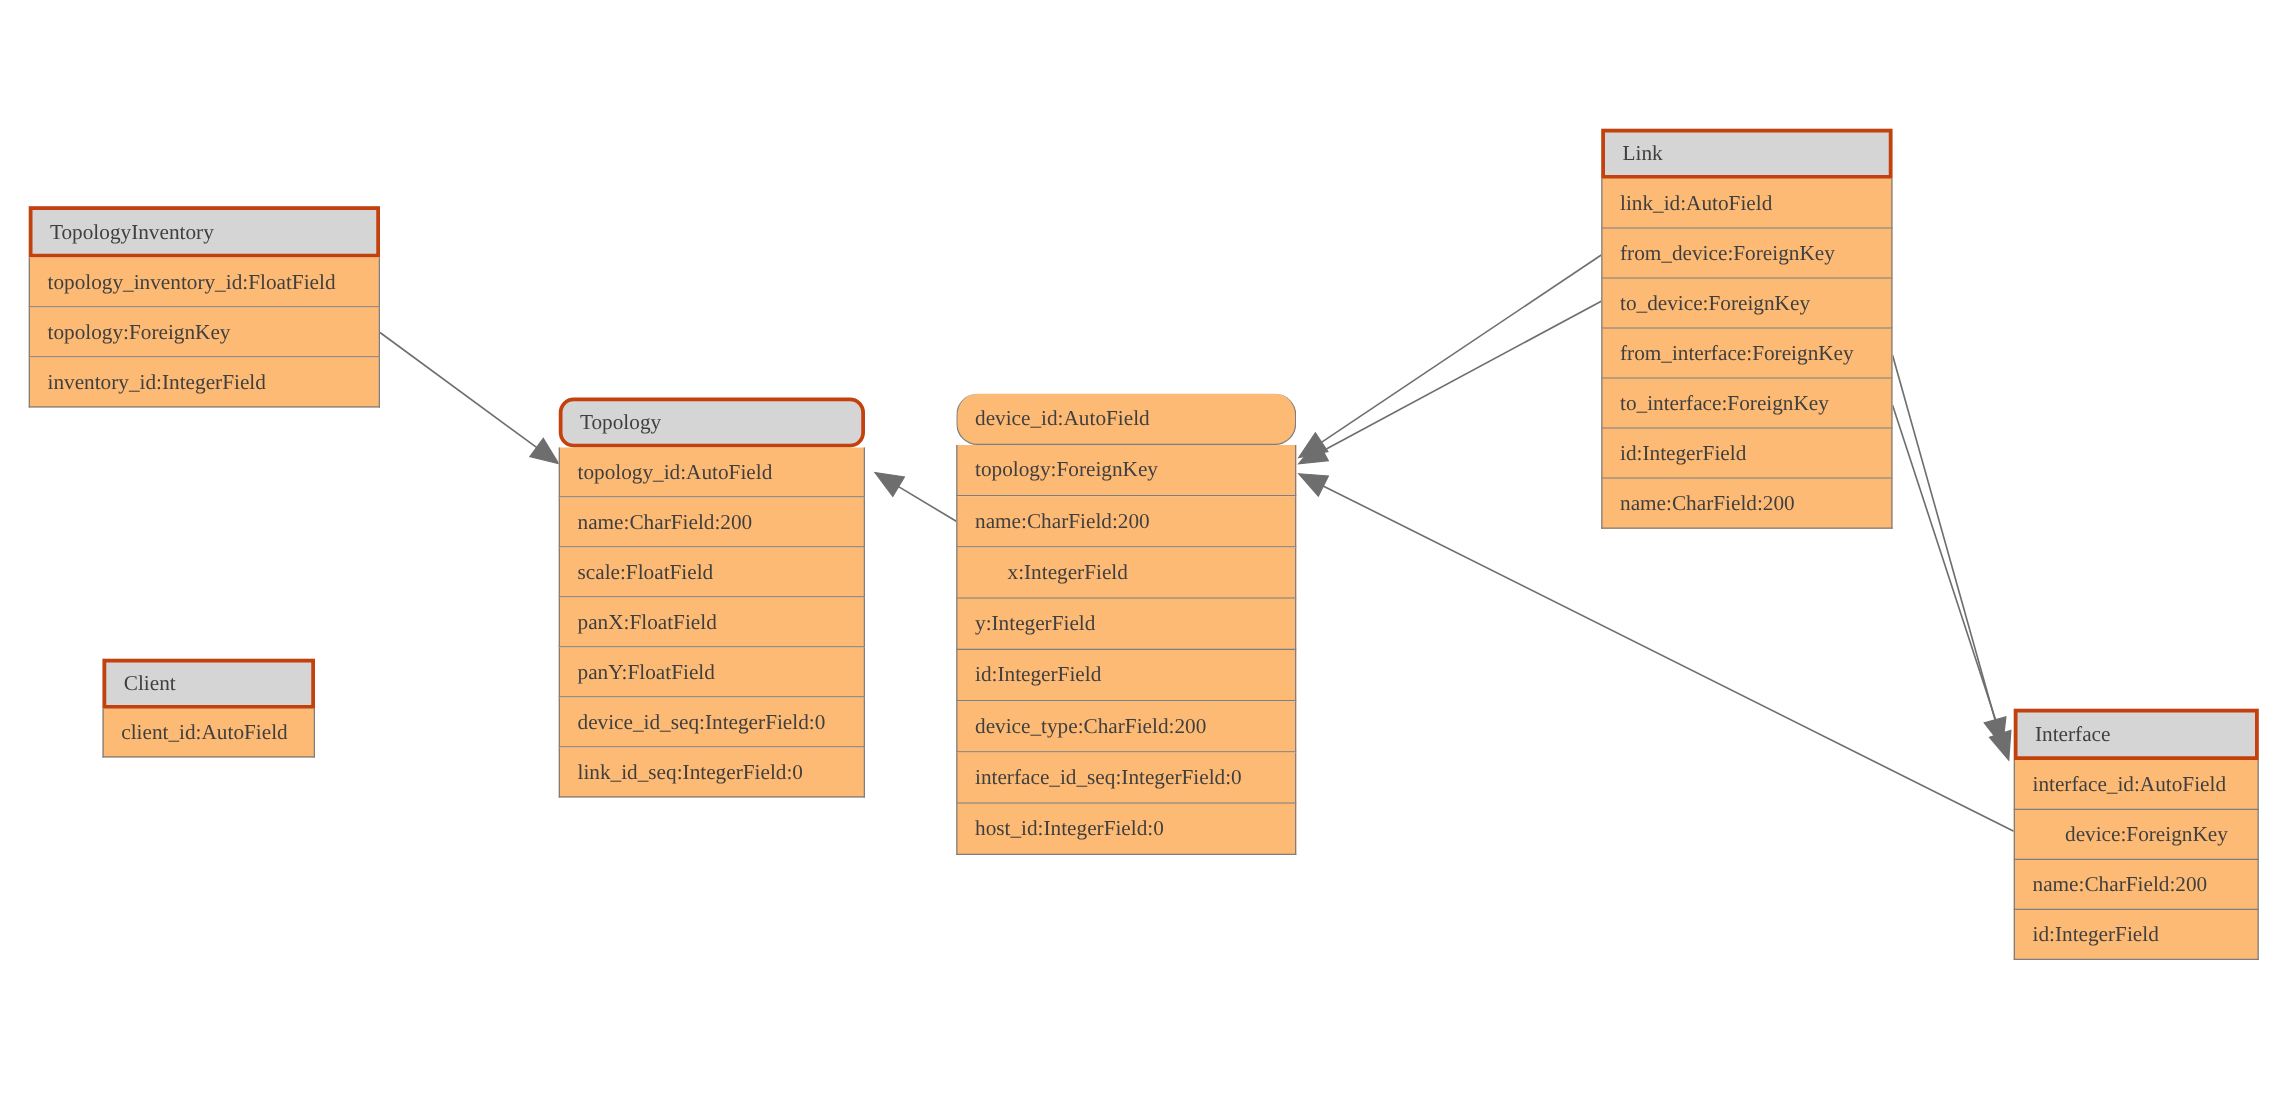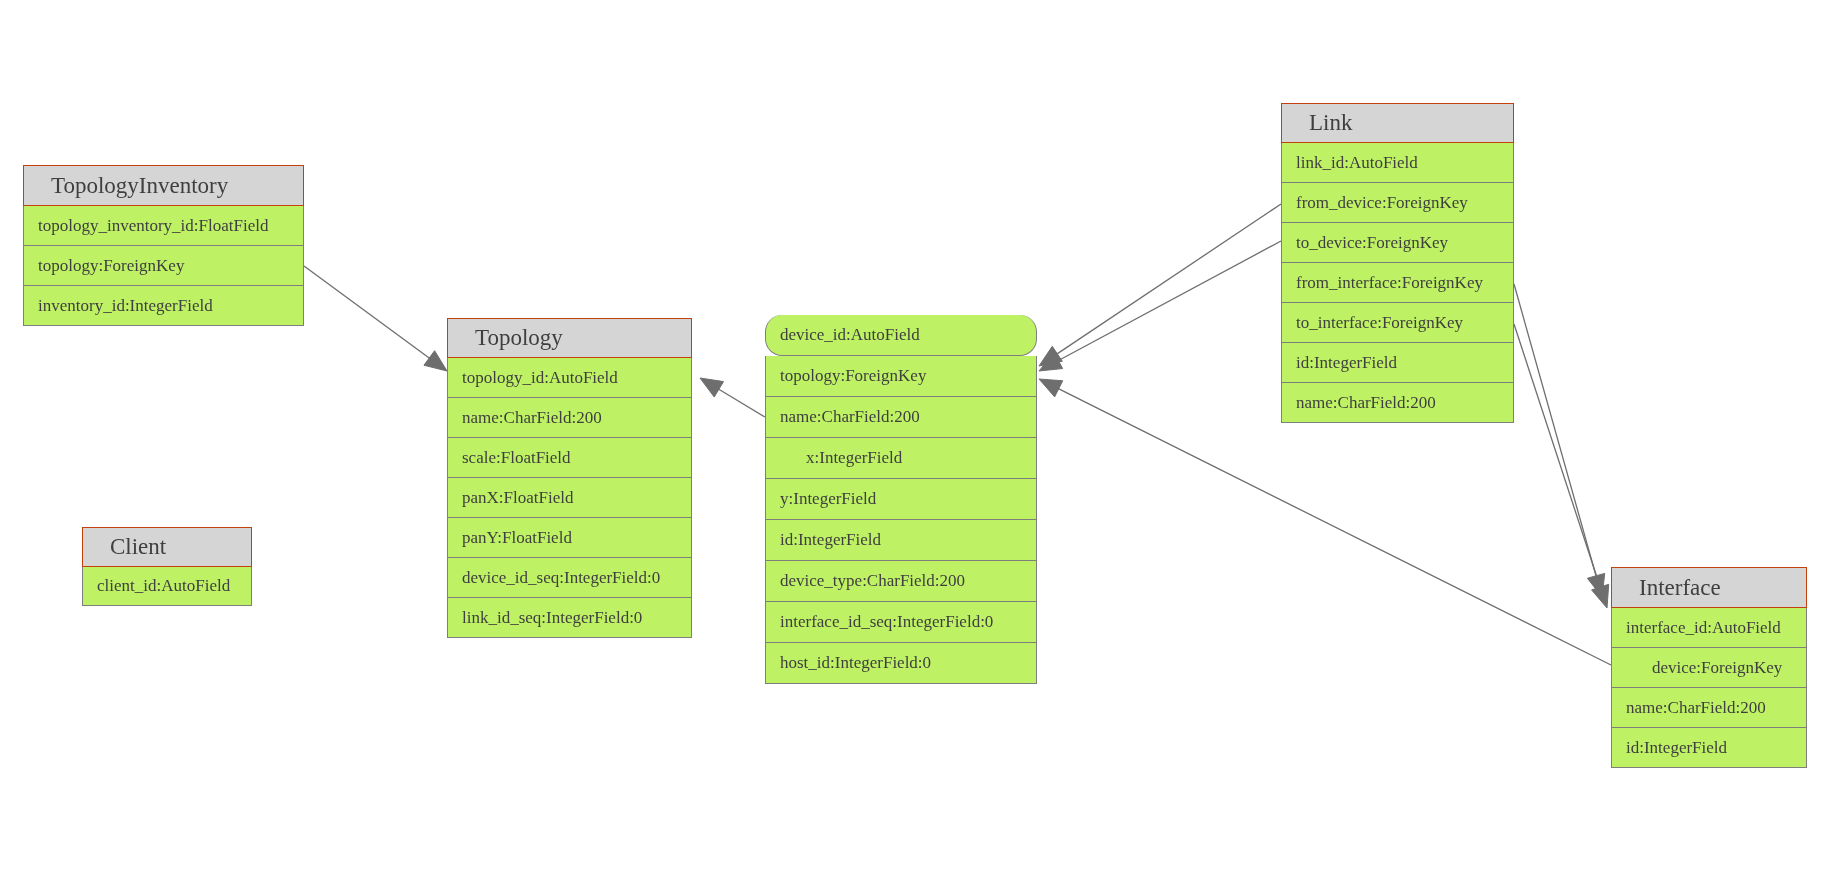--- a/index.html
+++ b/index.html
@@ -8,29 +8,29 @@
     width:1824px;height:874px;
     background:#ffffff;
     font-family:"Liberation Serif", serif;
     overflow:hidden;
   }
   #edges-layer{position:absolute;left:0;top:0;z-index:1;}
   #entities-layer{position:absolute;left:0;top:0;width:100%;height:100%;z-index:2;}
   .entity{position:absolute;background:#ffffff;}
   .entity-header{
     background:#d5d5d5;
-    border:1px solid #c2410c;
+    border:3px solid #c2410c;
     box-sizing:border-box;
     display:flex;align-items:center;
-    padding-left:27px;
-    font-size:23px;color:#3f3f3f;
+    padding-left:14px;
+    font-size:17px;color:#3f3f3f;
     white-space:nowrap;
   }
   .entity-row{
-    background:#bef264;
+    background:#fdba74;
     border:1px solid #7e7e7e;
     border-top:none;
     box-sizing:border-box;
     display:flex;align-items:center;
     padding-left:14px;
     font-size:17px;color:#3f3f3f;
     white-space:nowrap;
   }
   .edge-line{fill:none;}
 </style>
@@ -69,21 +69,21 @@
       </g>
     </svg>
   <div id="entities-layer">
       <div class="entity" style="left: 23px; top: 165px; width: 281px;">
         <div class="entity-header" style="height: 41px; background: rgb(213, 213, 213);">TopologyInventory</div>
         <div class="entity-row" style="height: 40px;">topology_inventory_id:FloatField</div>
         <div class="entity-row" style="height: 40px;">topology:ForeignKey</div>
         <div class="entity-row" style="height: 40px;">inventory_id:IntegerField</div>
       </div>
       <div class="entity" style="left: 447px; top: 318px; width: 245px;">
-        <div class="entity-header" style="height: 40px; background: rgb(213, 213, 213);">Topology</div>
+        <div class="entity-header" style="height: 40px; background: rgb(213, 213, 213); border-radius: 12px;">Topology</div>
         <div class="entity-row" style="height: 40px;">topology_id:AutoField</div>
         <div class="entity-row" style="height: 40px;">name:CharField:200</div>
         <div class="entity-row" style="height: 40px;">scale:FloatField</div>
         <div class="entity-row" style="height: 40px;">panX:FloatField</div>
         <div class="entity-row" style="height: 40px;">panY:FloatField</div>
         <div class="entity-row" style="height: 40px;">device_id_seq:IntegerField:0</div>
         <div class="entity-row" style="height: 40px;">link_id_seq:IntegerField:0</div>
       </div>
       <div class="entity" style="left: 82px; top: 527px; width: 170px;">
         <div class="entity-header" style="height: 40px; background: rgb(213, 213, 213);">Client</div>

